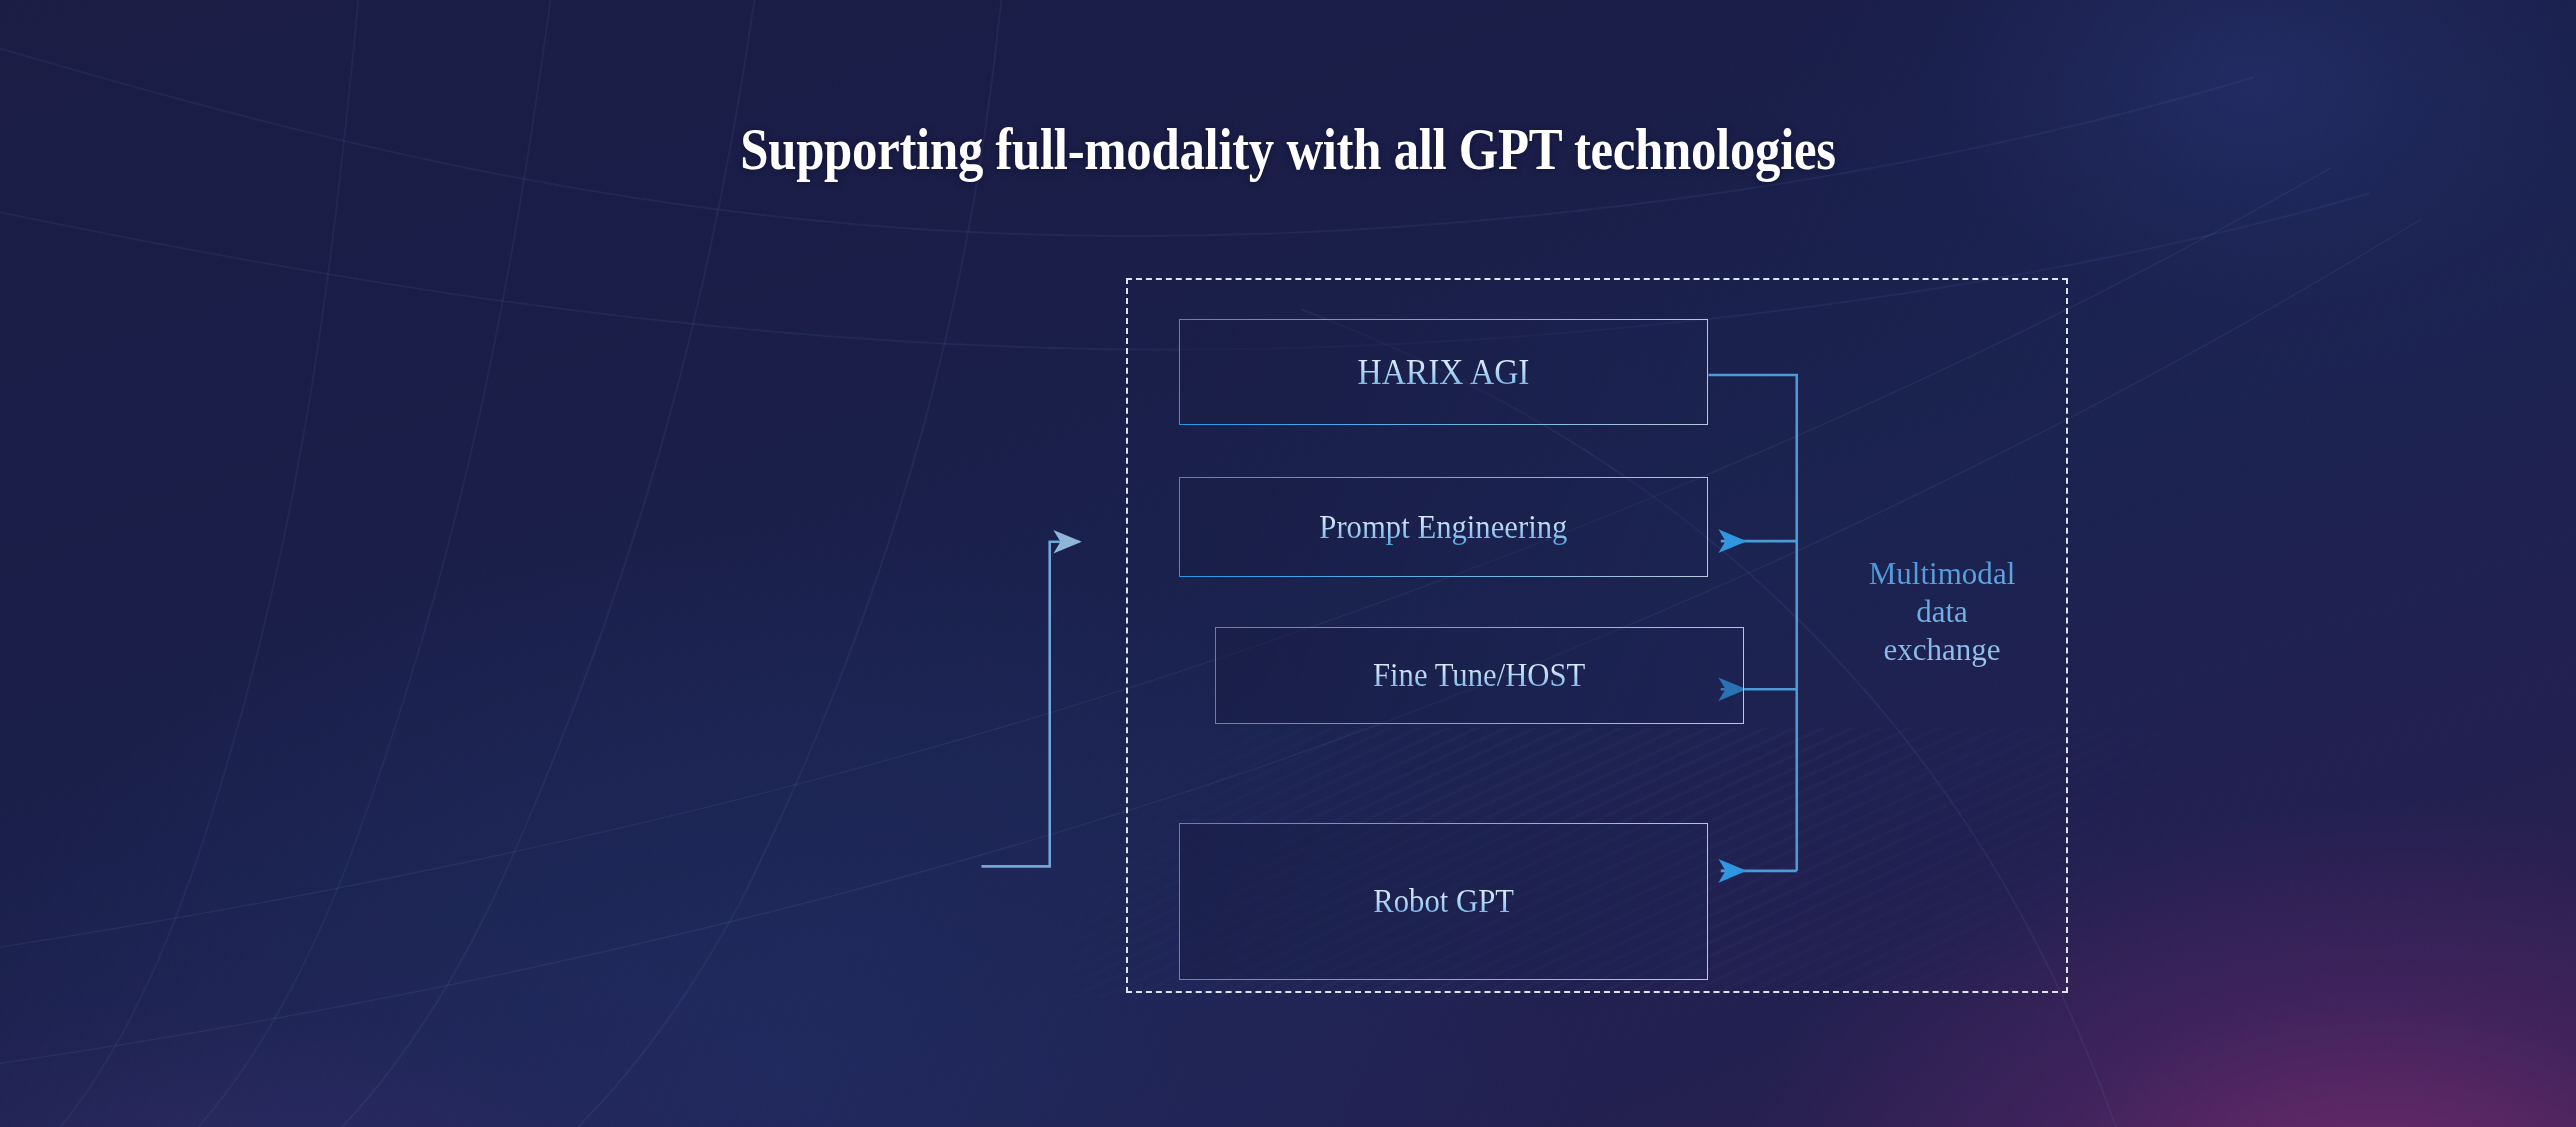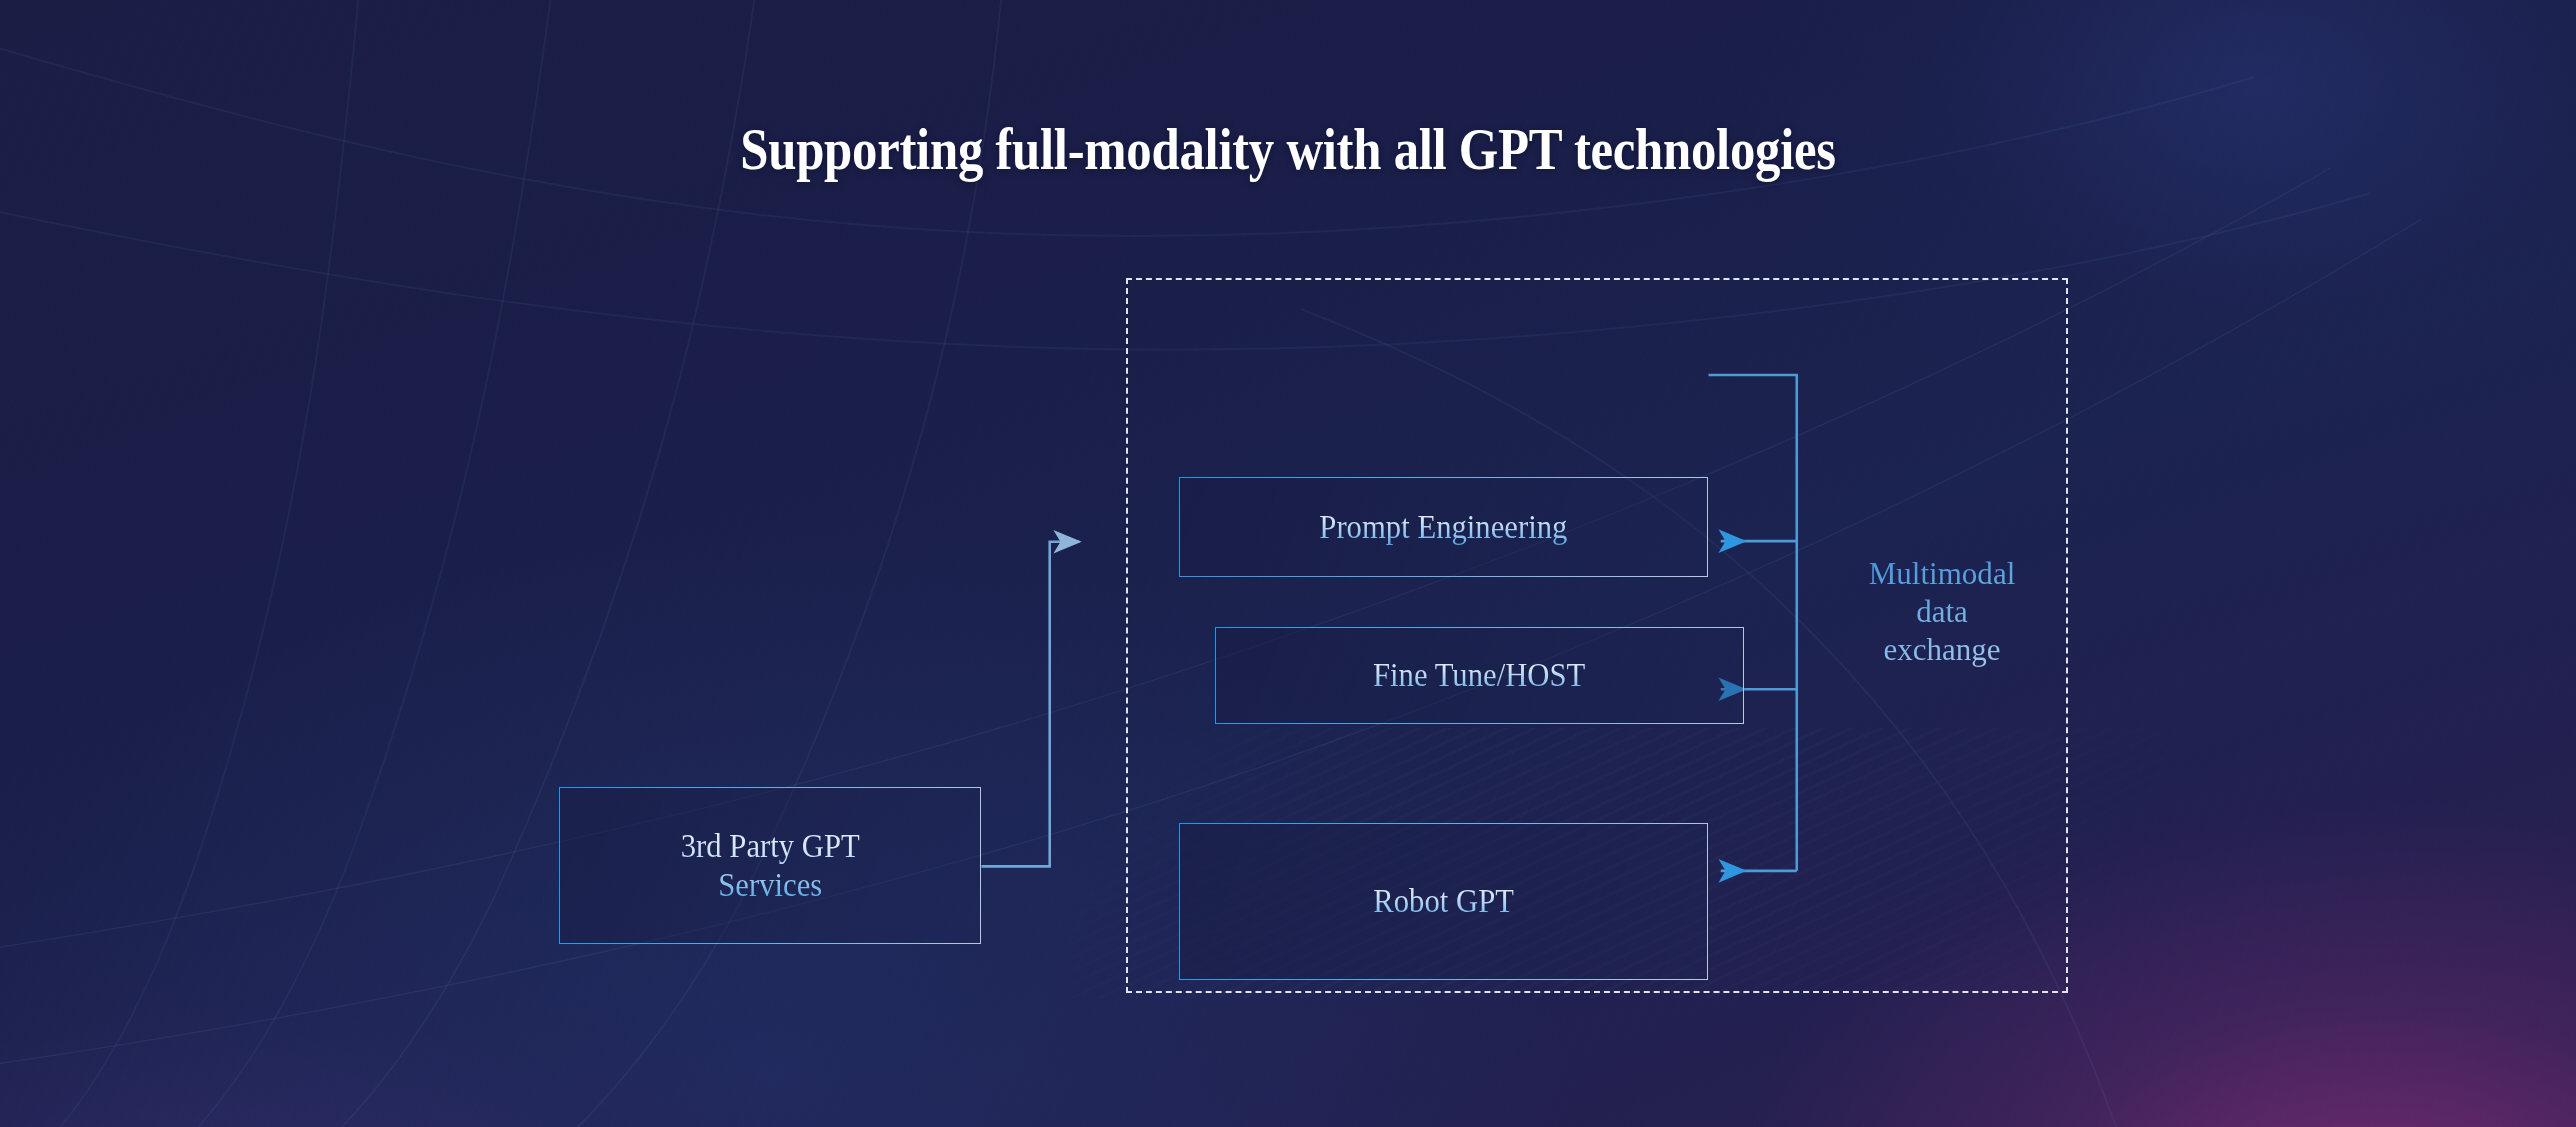--- a/index.html
+++ b/index.html
@@ -194,36 +194,35 @@
 
       <path d="M 2790 1352 L 2672 1352" marker-end="url(#arrow-left)"></path>
     </g>
 
     <g stroke="#6fa8d8" stroke-width="4" fill="none">
 
       <path d="M 1524 1345 L 1630 1345 L 1630 841 L 1676 841" marker-end="url(#arrow-right)"></path>
     </g>
   </svg>
 
+  <div class="node" id="node-harix">
+    <span class="node-label">HARIX AGI</span>
+  </div>
 
   <div class="node" id="node-prompt">
     <span class="node-label">Prompt Engineering</span>
   </div>
 
   <div class="node" id="node-finetune">
     <span class="node-label">Fine Tune/HOST</span>
   </div>
 
   <div class="node" id="node-robotgpt">
     <span class="node-label">Robot GPT</span>
   </div>
 
-  <div class="node" id="node-thirdparty">
-    <span class="node-label">3rd Party GPT
-Services</span>
-  </div>
 
   <div class="side-caption">Multimodal
 data
 exchange</div>
 
 </div>
 
 
 </body></html>

